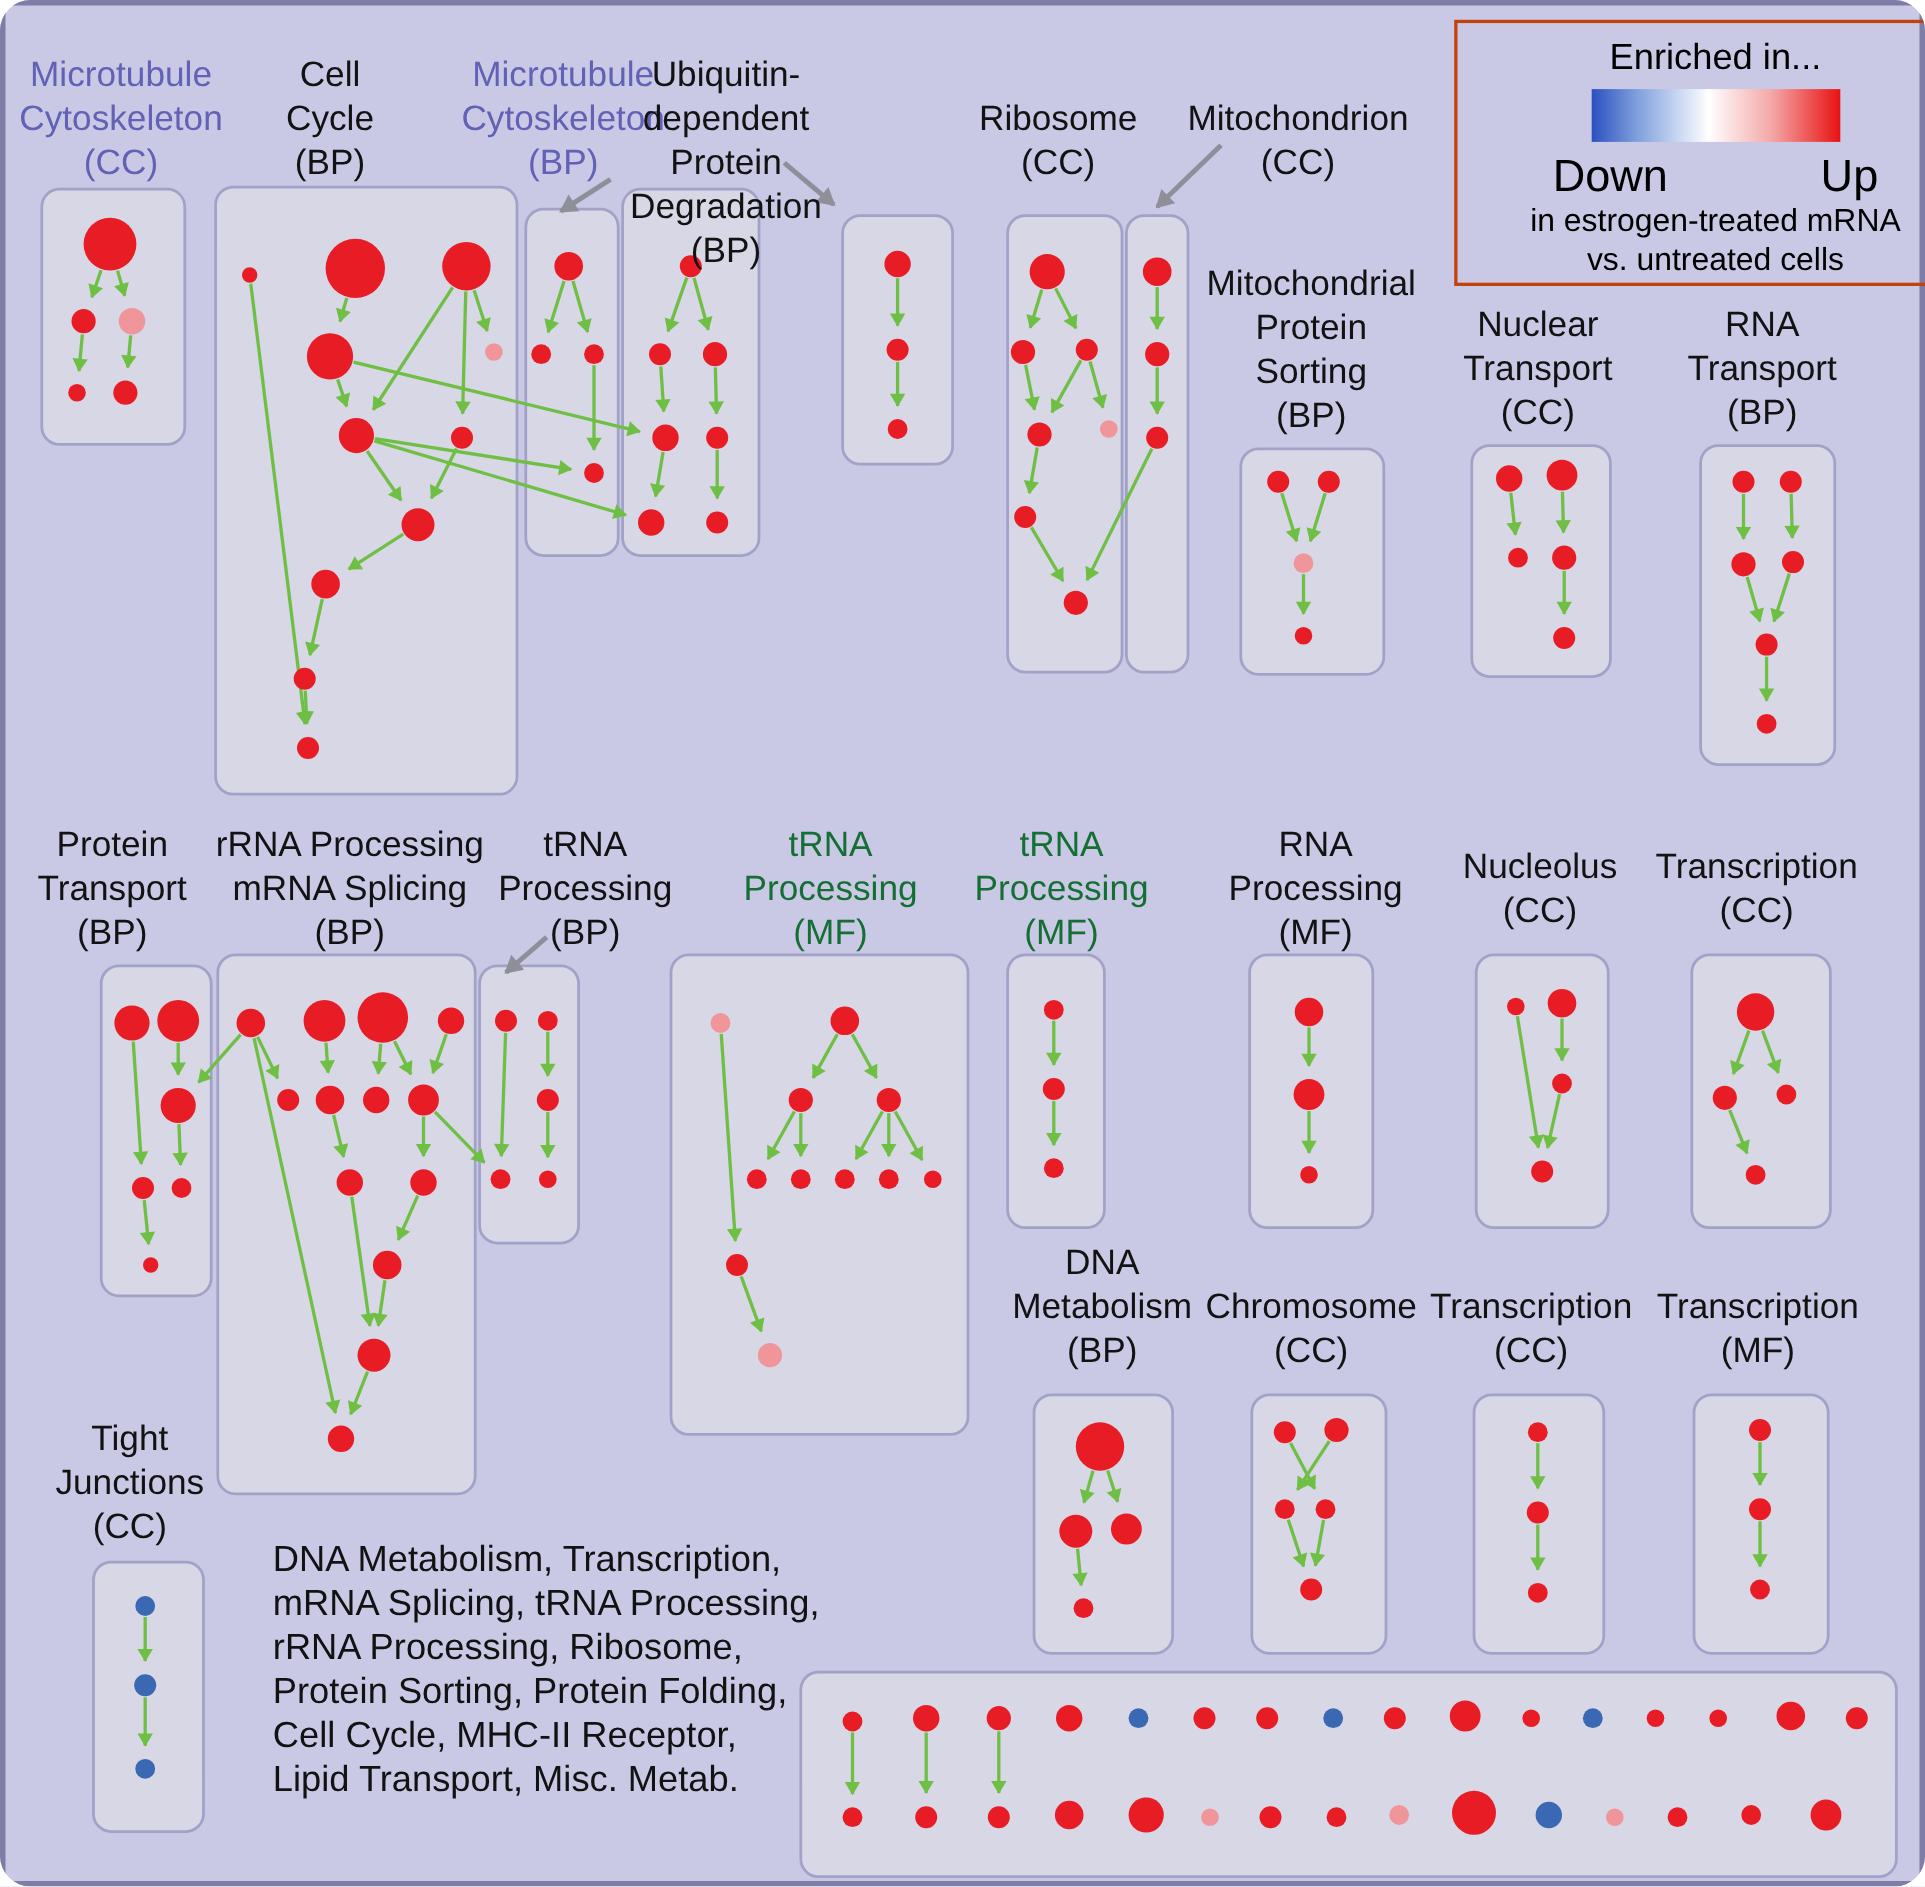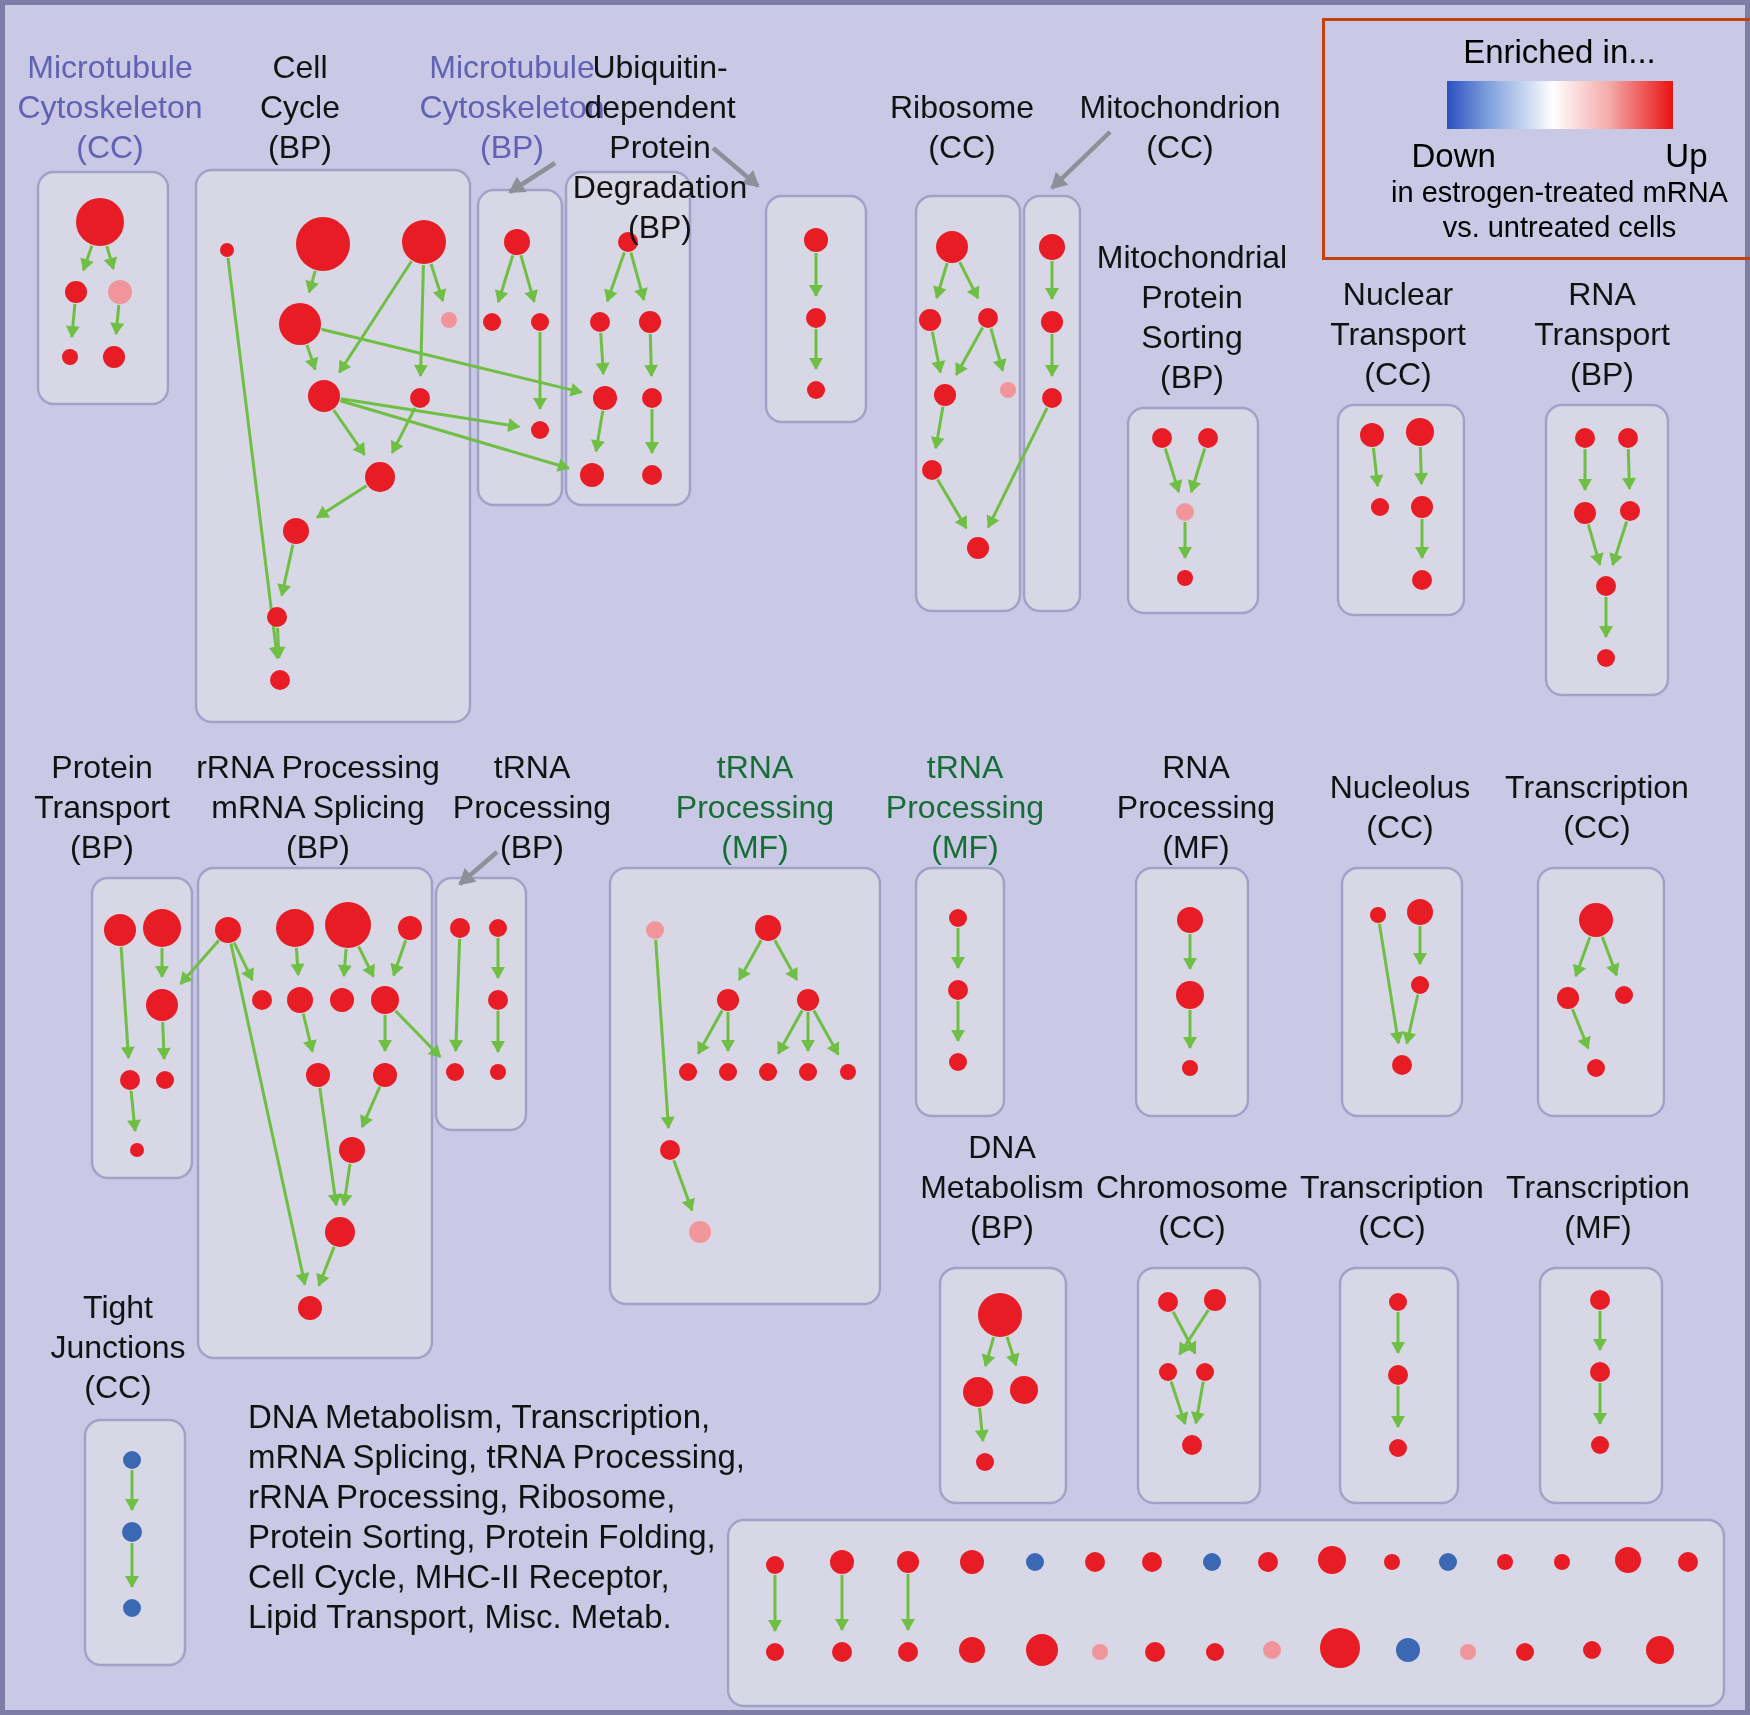--- a/index.html
+++ b/index.html
@@ -2,41 +2,42 @@
 <html><head>
 <meta charset="utf-8">
 <style>
   html,body{margin:0;padding:0;background:#ffffff;}
   .stage{
     position:relative;
     width:1750px;height:1715px;
     background:#c9c9e5;
     font-family:"Liberation Sans", sans-serif;
     overflow:hidden;
+    border-radius:28px;
   }
   #figure-svg{position:absolute;left:0;top:0;}
   #figure-svg text{font-family:"Liberation Sans", sans-serif;}
   .legend{
     position:absolute;
     left:1322px;top:18px;
     width:475px;height:242px;
     box-sizing:border-box;
     border:3px solid #c2410c;
     text-align:center;
     color:#000000;
   }
   .legend-title{font-size:33px;margin-top:12px;}
   .legend-bar{
     width:226px;height:48px;
     margin:10px auto 8px auto;
   }
   .legend-row{
     display:flex;justify-content:space-between;
     width:296px;margin:0 auto;
-    font-size:33px;
+    font-size:41px;
   }
   .legend-sub{font-size:29px;line-height:35px;}
 </style>
 </head>
 <body>
 
 <div class="stage">
   <svg id="figure-svg" width="1750" height="1715" viewBox="0 0 1750 1715">
       <defs>
         <marker id="arr-green" markerUnits="userSpaceOnUse" markerWidth="16" markerHeight="16" refX="12" refY="8" orient="auto">

